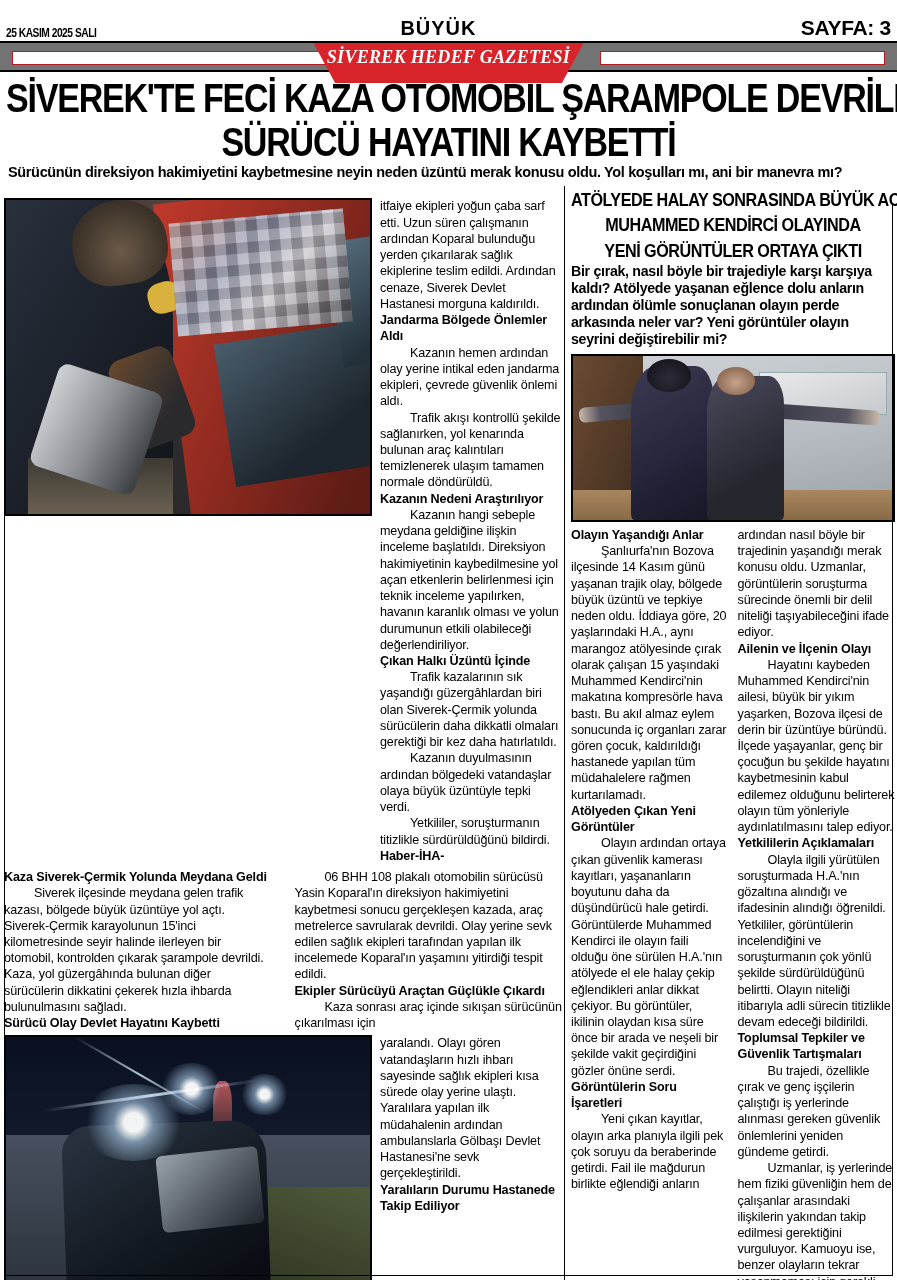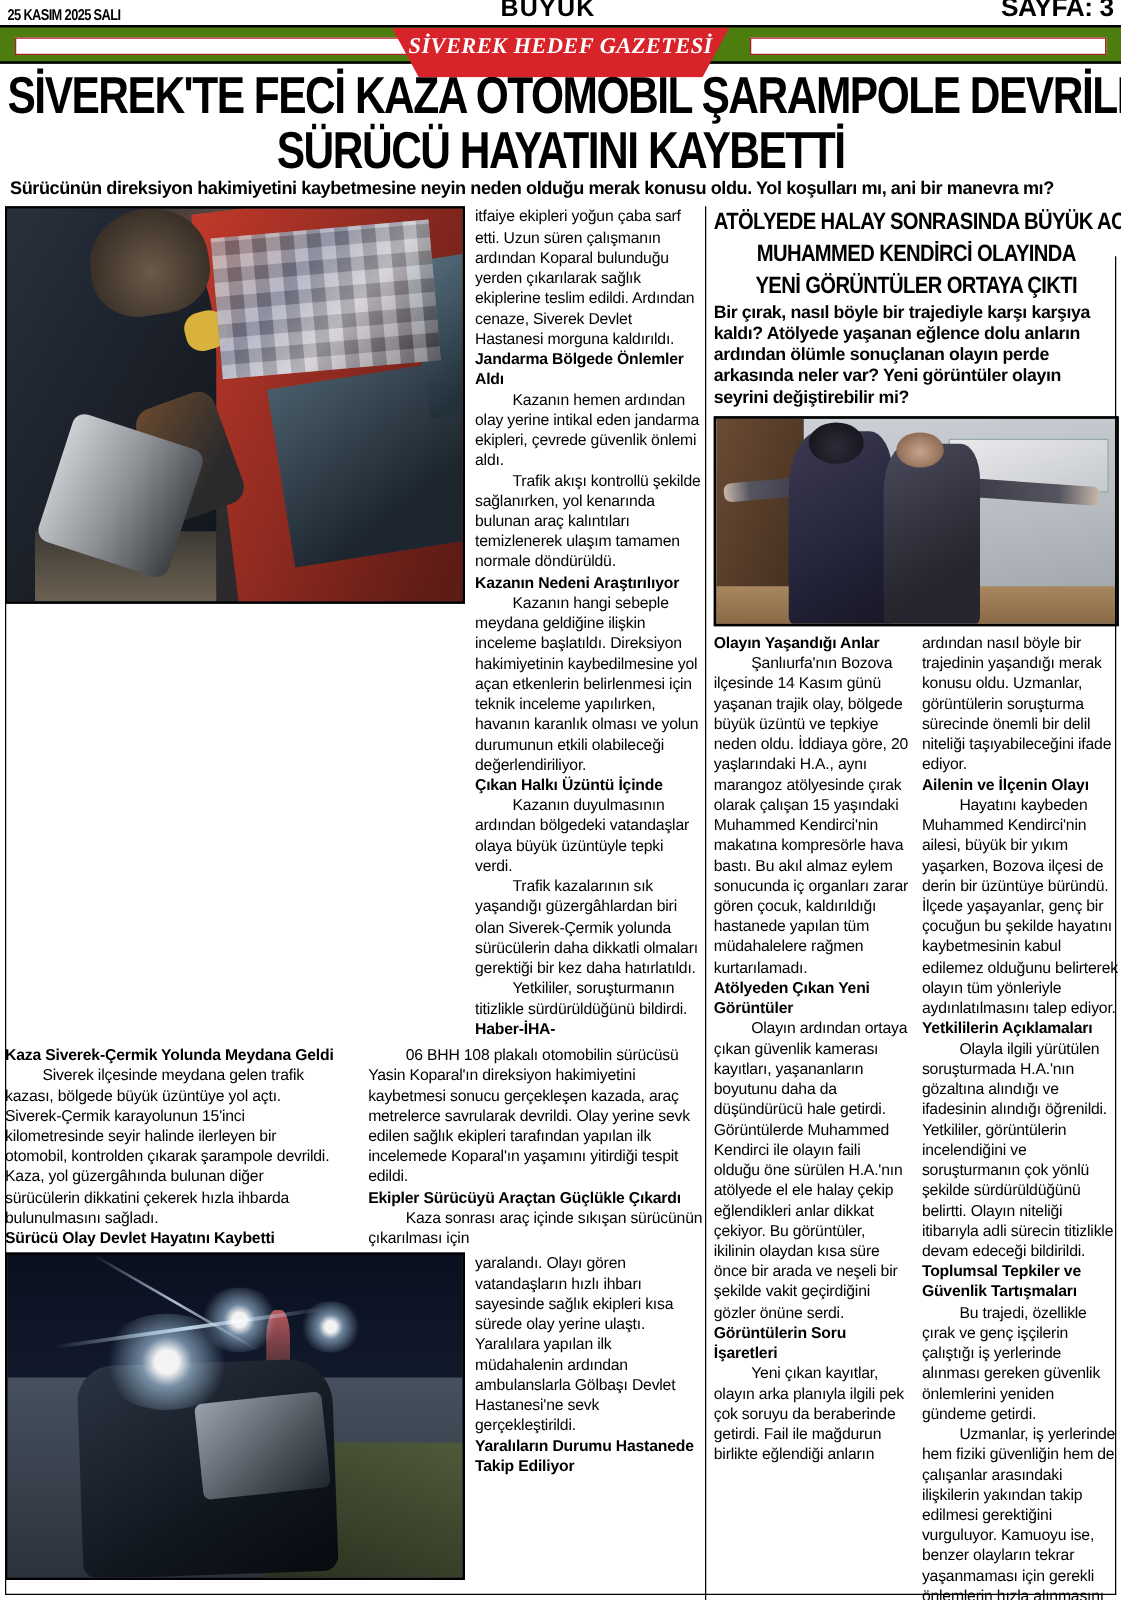--- a/index.html
+++ b/index.html
@@ -10,21 +10,21 @@
   body {
     width: 897px; height: 1280px;
     font-family: "Liberation Sans", sans-serif;
     color: #000;
     overflow: hidden;
     position: relative;
   }
 
   
   .masthead {
-    height: 20px;
+    height: 41px;
     display: flex;
     align-items: flex-end;
     justify-content: space-between;
     padding: 0 6px 1px 6px;
   }
   .masthead-date {
     font-size: 12.5px;
     font-weight: bold;
     letter-spacing: -0.6px;
     transform: scaleX(0.82);
@@ -40,21 +40,21 @@
   .masthead-page {
     font-size: 21px;
     font-weight: bold;
     letter-spacing: -0.3px;
   }
 
   
   .banner-wrap {
     position: relative;
     height: 31px;
-    background: #4d7c0f;
+    background: #737373;
     border-top: 2px solid #000;
     border-bottom: 2px solid #000;
     overflow: visible;
   }
   .banner-strip-left, .banner-strip-right {
     position: absolute;
     top: 8px;
     height: 14px;
     background: #ffffff;
     border: 1px solid #b01d23;
@@ -134,21 +134,21 @@
   
   .photo {
     border: 2px solid #000;
     position: relative;
     overflow: hidden;
     background: #3a3f45;
   }
   .photo .inner { position: absolute; inset: 0; }
 
   
-  .art1 { display: flex; gap: 8px; }
+  .art1 { display: flex; gap: 8px; margin-top: 12px; }
   .art1-photo { width: 368px; flex: 0 0 368px; height: 318px; }
   .art1-col { flex: 1; }
 
   .coltext {
     font-size: 12.6px;
     line-height: 1.29;
     text-align: left;
     letter-spacing: -0.15px;
   }
   .coltext p { margin: 0; }
@@ -324,21 +324,21 @@
   <div class="banner-strip-right"></div>
   <div class="banner-tab"></div>
   <div class="banner-title">SİVEREK HEDEF GAZETESİ</div>
 </div>
 
 <div class="page">
 
   <div class="head-block">
     <div class="head-l1">SİVEREK'TE FECİ KAZA OTOMOBİL ŞARAMPOLE DEVRİLDİ</div>
     <div class="head-l2">SÜRÜCÜ HAYATINI KAYBETTİ</div>
-    <div class="head-sub">Sürücünün direksiyon hakimiyetini kaybetmesine neyin neden olduğu merak konusu oldu. Yol koşulları mı, ani bir manevra mı?</div>
+    <div class="head-sub">Sürücünün direksiyon hakimiyetini kaybetmesine neyin neden üzüntü merak konusu oldu. Yol koşulları mı, ani bir manevra mı?</div>
   </div>
 
   <div class="grid">
 
     <div class="left-pane">
 
       <div class="art1">
         <div class="photo art1-photo">
           <div class="inner">
             <div class="ph1-bg"></div>
@@ -356,22 +356,22 @@
         </div>
 
         <div class="art1-col coltext">
           <p>itfaiye ekipleri yoğun çaba sarf etti. Uzun süren çalışmanın ardından Koparal bulunduğu yerden çıkarılarak sağlık ekiplerine teslim edildi. Ardından cenaze, Siverek Devlet Hastanesi morguna kaldırıldı.</p>
           <p class="sub">Jandarma Bölgede Önlemler Aldı</p>
           <p class="ind">Kazanın hemen ardından olay yerine intikal eden jandarma ekipleri, çevrede güvenlik önlemi aldı.</p>
           <p class="ind">Trafik akışı kontrollü şekilde sağlanırken, yol kenarında bulunan araç kalıntıları temizlenerek ulaşım tamamen normale döndürüldü.</p>
           <p class="sub">Kazanın Nedeni Araştırılıyor</p>
           <p class="ind">Kazanın hangi sebeple meydana geldiğine ilişkin inceleme başlatıldı. Direksiyon hakimiyetinin kaybedilmesine yol açan etkenlerin belirlenmesi için teknik inceleme yapılırken, havanın karanlık olması ve yolun durumunun etkili olabileceği değerlendiriliyor.</p>
           <p class="sub">Çıkan Halkı Üzüntü İçinde</p>
+          <p class="ind">Trafik kazalarının sık yaşandığı güzergâhlardan biri olan Siverek-Çermik yolunda sürücülerin daha dikkatli olmaları gerektiği bir kez daha hatırlatıldı.</p>
           <p class="ind">Kazanın duyulmasının ardından bölgedeki vatandaşlar olaya büyük üzüntüyle tepki verdi.</p>
-          <p class="ind">Trafik kazalarının sık yaşandığı güzergâhlardan biri olan Siverek-Çermik yolunda sürücülerin daha dikkatli olmaları gerektiği bir kez daha hatırlatıldı.</p>
           <p class="ind">Yetkililer, soruşturmanın titizlikle sürdürüldüğünü bildirdi.</p>
           <p class="sub">Haber-İHA-</p>
         </div>
       </div>
 
       <div class="capcols">
         <div class="capcol coltext">
           <p class="sub">Kaza Siverek-Çermik Yolunda Meydana Geldi</p>
           <p class="ind">Siverek ilçesinde meydana gelen trafik kazası, bölgede büyük üzüntüye yol açtı. Siverek-Çermik karayolunun 15'inci kilometresinde seyir halinde ilerleyen bir otomobil, kontrolden çıkarak şarampole devrildi. Kaza, yol güzergâhında bulunan diğer sürücülerin dikkatini çekerek hızla ihbarda bulunulmasını sağladı.</p>
           <p class="sub">Sürücü Olay Devlet Hayatını Kaybetti</p>

